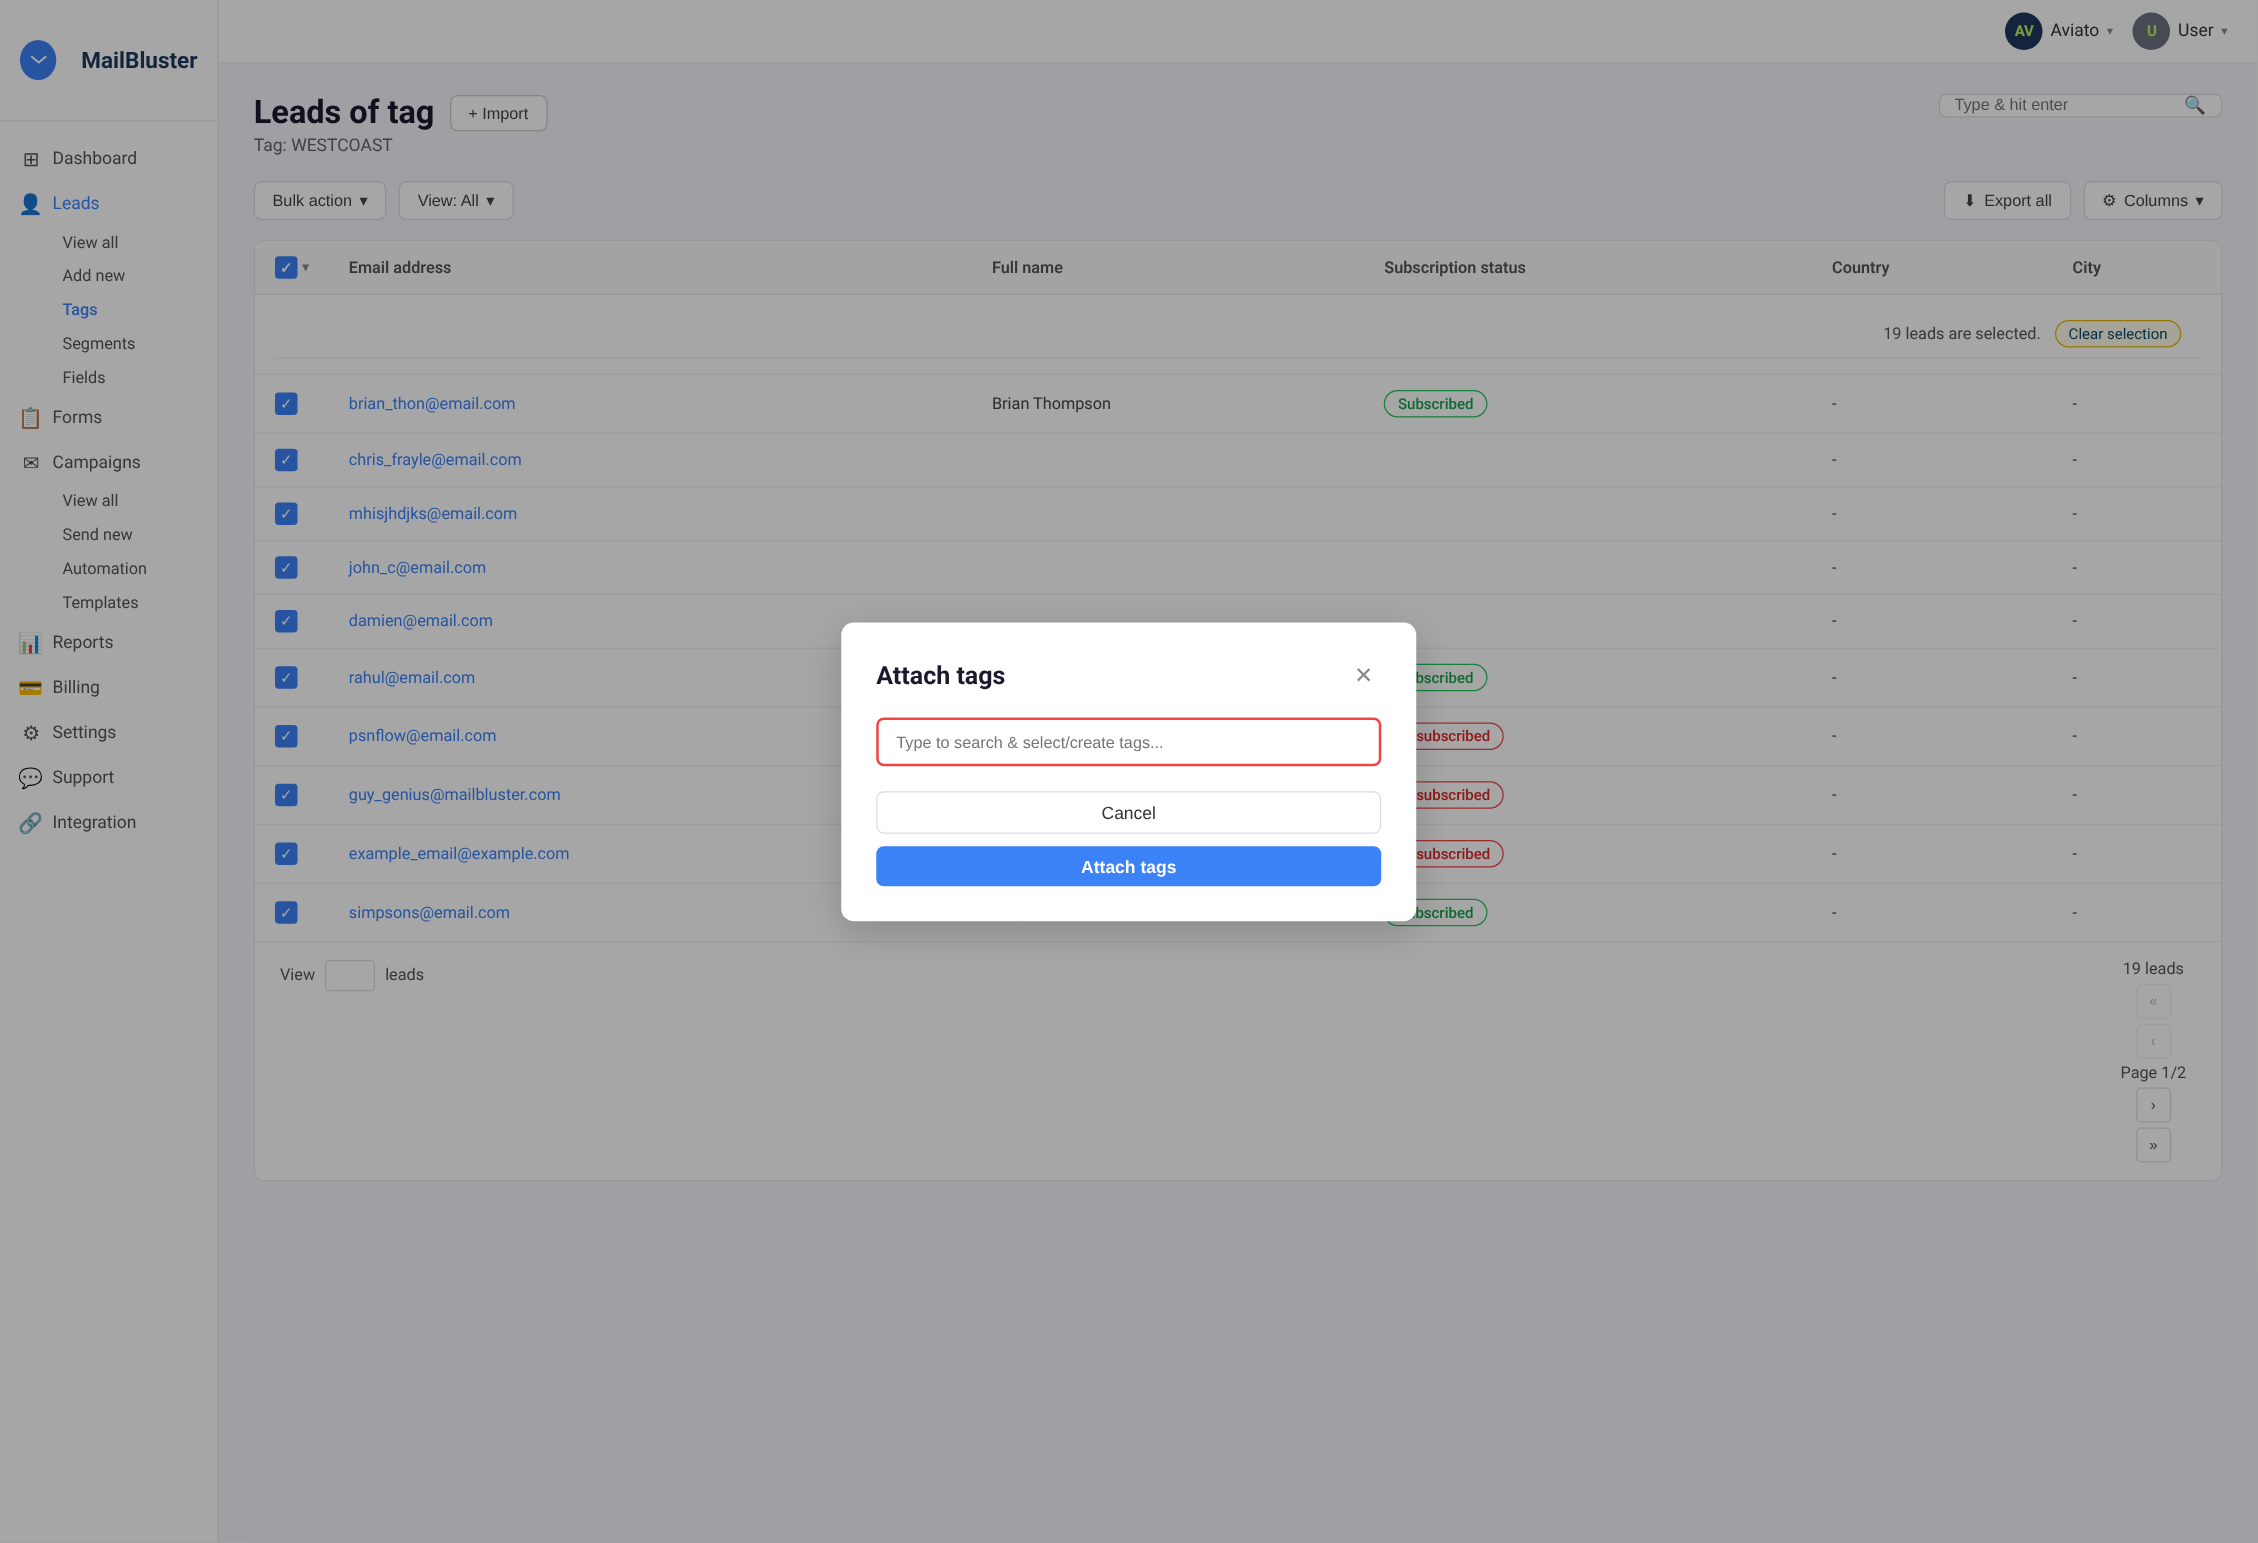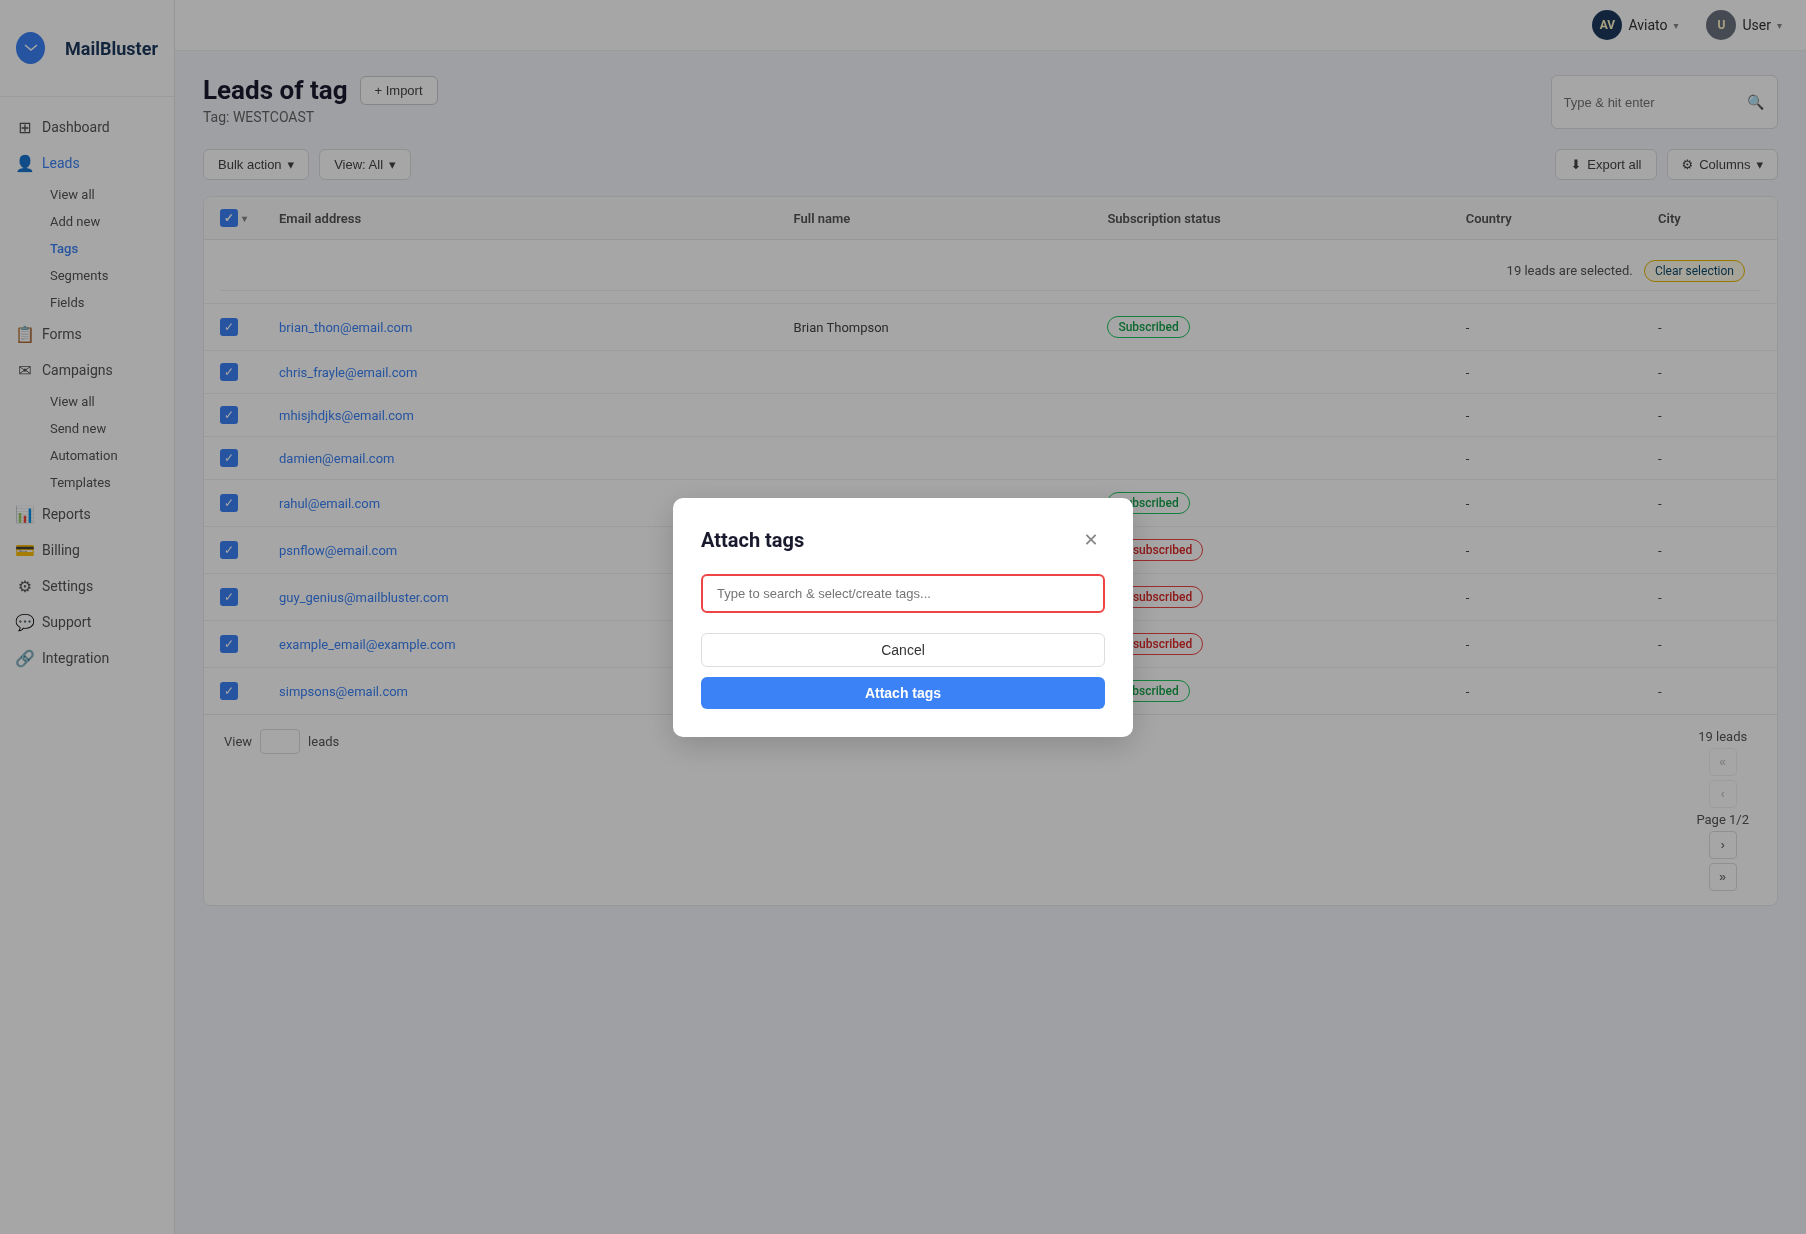--- a/index.html
+++ b/index.html
@@ -18,36 +18,36 @@
     
     .sidebar-nav { padding: 12px 0; flex: 1; overflow-y: auto; }
     .nav-item { display: flex; align-items: center; gap: 8px; padding: 9px 16px; cursor: pointer; color: #555; font-size: 14px; text-decoration: none; }
     .nav-item.active { color: #3b82f6; }
     .nav-item .nav-icon { width: 18px; height: 18px; display: flex; align-items: center; justify-content: center; font-size: 16px; }
     .nav-sub-item { padding: 6px 16px 6px 50px; cursor: pointer; color: #555; font-size: 13px; display: block; }
     .nav-sub-item.active { color: #3b82f6; font-weight: 500; }
 
     
     .topbar { display: flex; align-items: center; justify-content: flex-end; padding: 10px 24px; background: #fff; border-bottom: 1px solid #eee; gap: 16px; }
-    .account-avatar { width: 30px; height: 30px; border-radius: 50%; background: #1e3a5f; display: flex; align-items: center; justify-content: center; color: #fef9c3; font-size: 12px; font-weight: bold; margin-left: 12px; }
+    .account-avatar { width: 30px; height: 30px; border-radius: 50%; background: #1e3a5f; display: flex; align-items: center; justify-content: center; color: #bef264; font-size: 12px; font-weight: bold; }
     .account-name { font-size: 14px; color: #333; }
     .chevron { font-size: 10px; color: #888; }
 
     
     .page-content { flex: 1; overflow-y: auto; padding: 24px 28px; position: relative; }
 
     
     .page-header { display: flex; align-items: flex-start; justify-content: space-between; margin-bottom: 20px; }
     .page-title-area { }
     .page-title { font-size: 26px; font-weight: 700; color: #1a1a2e; display: flex; align-items: center; gap: 12px; }
     .page-subtitle { font-size: 14px; color: #666; margin-top: 4px; }
     .import-btn { display: flex; align-items: center; gap: 4px; padding: 6px 14px; border: 1px solid #ccc; border-radius: 6px; background: #fff; cursor: pointer; font-size: 13px; color: #444; }
 
     
-    .search-bar { display: flex; align-items: flex-end; border: 1px solid #ddd; border-radius: 6px; padding: 18px 12px; background: #fff; gap: 8px; min-width: 220px; }
+    .search-bar { display: flex; align-items: flex-start; border: 1px solid #ddd; border-radius: 6px; padding: 0 12px; background: #fff; gap: 8px; min-width: 220px; }
     .search-bar input { border: none; outline: none; font-size: 13px; color: #aaa; background: transparent; min-width: 160px; }
 
     
     .toolbar { display: flex; align-items: center; justify-content: space-between; margin-bottom: 16px; }
     .toolbar-left { display: flex; gap: 10px; }
     .toolbar-right { display: flex; gap: 10px; }
     .dropdown-btn { display: flex; align-items: center; gap: 6px; padding: 7px 14px; border: 1px solid #ddd; border-radius: 6px; background: #fff; cursor: pointer; font-size: 13px; color: #444; }
     .export-btn { display: flex; align-items: center; gap: 6px; padding: 7px 14px; border: 1px solid #ddd; border-radius: 6px; background: #fff; cursor: pointer; font-size: 13px; color: #444; }
     .columns-btn { display: flex; align-items: center; gap: 6px; padding: 7px 14px; border: 1px solid #ddd; border-radius: 6px; background: #fff; cursor: pointer; font-size: 13px; color: #444; }
 
@@ -260,20 +260,28 @@
               <tr>
                 <td><div class="checkbox-checked"></div></td>
                 <td><a class="email-link">mhisjhdjks@email.com</a></td>
                 <td></td>
                 <td></td>
                 <td>-</td>
                 <td>-</td>
               </tr>
               <tr>
                 <td><div class="checkbox-checked"></div></td>
+                <td><a class="email-link">john_c@email.com</a></td>
+                <td></td>
+                <td></td>
+                <td>-</td>
+                <td>-</td>
+              </tr>
+              <tr>
+                <td><div class="checkbox-checked"></div></td>
                 <td><a class="email-link">damien@email.com</a></td>
                 <td></td>
                 <td></td>
                 <td>-</td>
                 <td>-</td>
               </tr>
               <tr>
                 <td><div class="checkbox-checked"></div></td>
                 <td><a class="email-link">rahul@email.com</a></td>
                 <td>Rahul</td>

